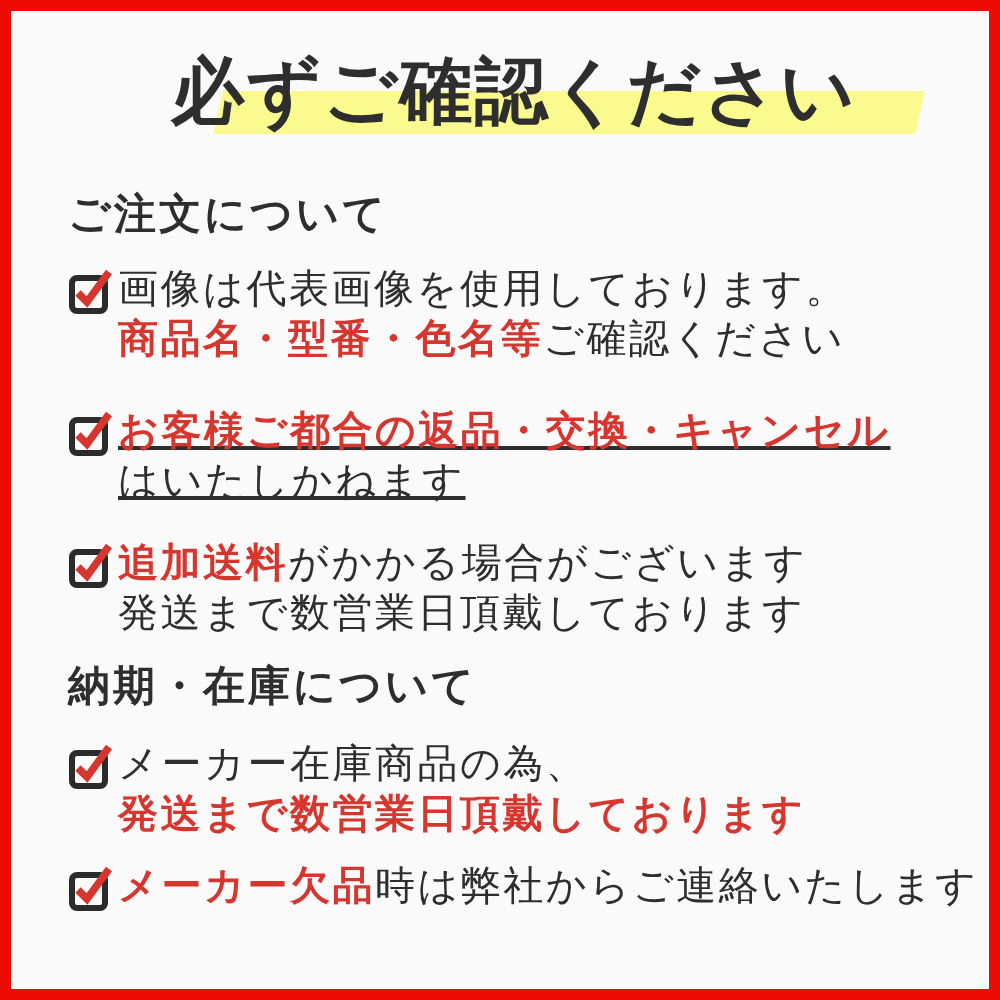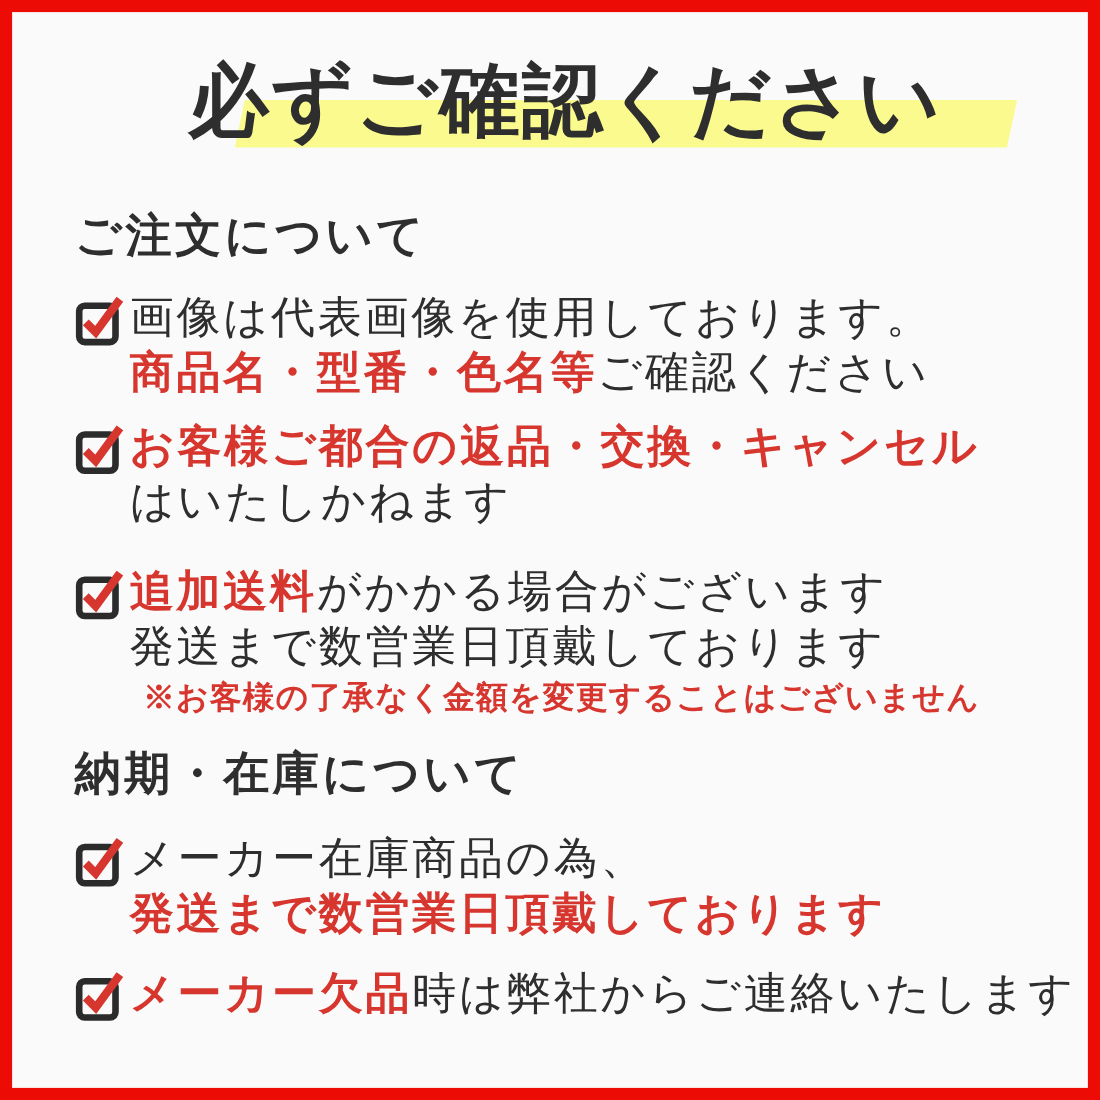--- a/index.html
+++ b/index.html
@@ -58,21 +58,21 @@
     color:var(--text-dark);white-space:nowrap;
   }
   .seg-red{color:var(--accent-red);font-weight:700;}
   .line.note{
     font-size:29px;line-height:40px;letter-spacing:1px;
     margin:2px 0 0 12px;
   }
   .line.note .seg-red{font-weight:600;}
 
   .item-1{margin-top:16px;}
-  .item-2{margin-top:17px;}
+  .item-2{margin-top:42px;text-decoration:underline;}
   .item-3{margin-top:32px;}
   .item-4{margin-top:19px;}
   .item-5{margin-top:22px;}
 </style>
 </head>
 <body>
 
 <div class="frame"></div>
 
 <div class="content">
@@ -108,21 +108,20 @@
     </div>
 
     <div class="item item-3">
       <svg class="check" viewBox="0 0 44 46" aria-hidden="true">
         <rect x="4" y="10" width="33" height="33" rx="5"></rect>
         <path d="M10 25 L19 34 L41 4"></path>
       </svg>
       <div class="lines">
         <div class="line"><span class="seg-red">追加送料</span><span>がかかる場合がございます</span></div>
         <div class="line"><span>発送まで数営業日頂戴しております</span></div>
-        <div class="line note"><span class="seg-red">※お客様の了承なく金額を変更することはございません</span></div>
       </div>
     </div>
   </section>
 
   <section class="sec-stock">
     <h2 class="section-heading">納期・在庫について</h2>
 
     <div class="item item-4">
       <svg class="check" viewBox="0 0 44 46" aria-hidden="true">
         <rect x="4" y="10" width="33" height="33" rx="5"></rect>

